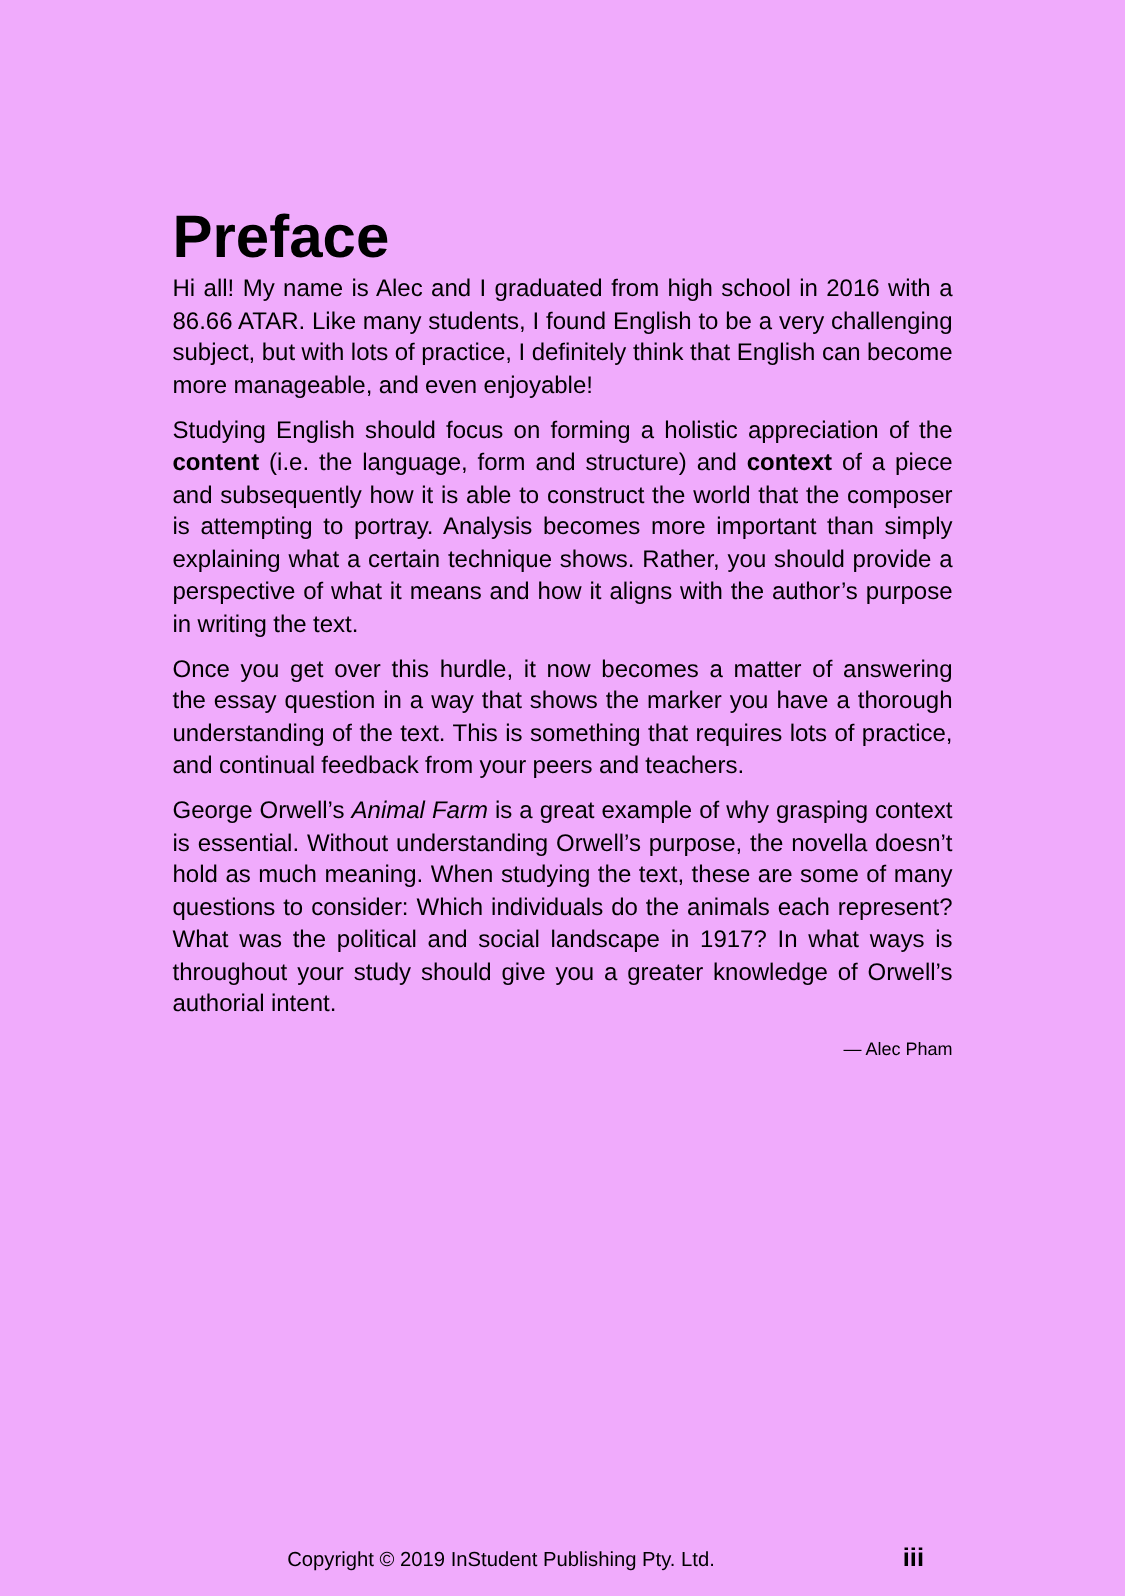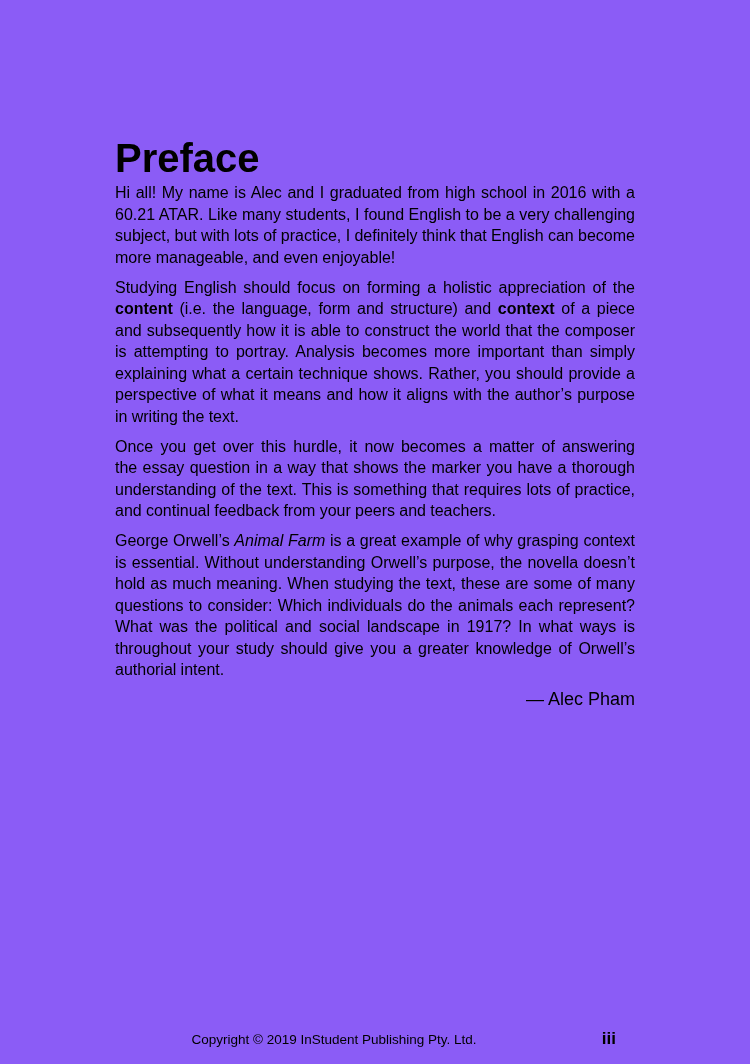--- a/index.html
+++ b/index.html
@@ -8,21 +8,21 @@
     height: 1064px;
     background: #ffffff;
     color: #000000;
     font-family: "Liberation Sans", sans-serif;
     position: relative;
     overflow: hidden;
   }
   .page {
     position: absolute;
     inset: 0;
-    background: #8b5cf6;
+    background: #f0abfc;
   }
   .content {
     position: absolute;
     left: 115px;
     top: 138px;
     width: 520px;
   }
   .title {
     font-size: 40px;
     line-height: 40px;
@@ -39,21 +39,21 @@
     text-align: justify;
     text-align-last: justify;
     word-spacing: -0.2px;
   }
   .para .tline:last-child {
     text-align-last: left;
   }
   .tline b { font-weight: bold; }
   .tline i { font-style: italic; }
   .signature {
-    font-size: 18px;
+    font-size: 12px;
     line-height: 21.5px;
     text-align: right;
   }
   .footer {
     position: absolute;
     left: 0;
     top: 1030px;
     width: 668px;
     height: 24px;
   }
@@ -77,21 +77,21 @@
 </style>
 </head>
 <body>
 
 <div class="page">
   <div class="content">
     <h1 class="title">Preface</h1>
     <div class="paragraphs">
         <div class="para">
           <div class="tline"><span>Hi all!  My name is Alec and I graduated from high school in 2016 with a</span></div>
-          <div class="tline"><span>60.21 ATAR. Like many students, I found English to be a very challenging</span></div>
+          <div class="tline"><span>86.66 ATAR. Like many students, I found English to be a very challenging</span></div>
           <div class="tline"><span>subject, but with lots of practice, I definitely think that English can become</span></div>
           <div class="tline"><span>more manageable, and even enjoyable!</span></div>
         </div>
         <div class="para">
           <div class="tline"><span>Studying English should focus on forming a holistic appreciation of the</span></div>
           <div class="tline"><b>content</b><span> (i.e.  the language, form and structure) and </span><b>context</b><span> of a piece</span></div>
           <div class="tline"><span>and subsequently how it is able to construct the world that the composer</span></div>
           <div class="tline"><span>is attempting to portray.  Analysis becomes more important than simply</span></div>
           <div class="tline"><span>explaining what a certain technique shows.  Rather, you should provide a</span></div>
           <div class="tline"><span>perspective of what it means and how it aligns with the author’s purpose</span></div>

